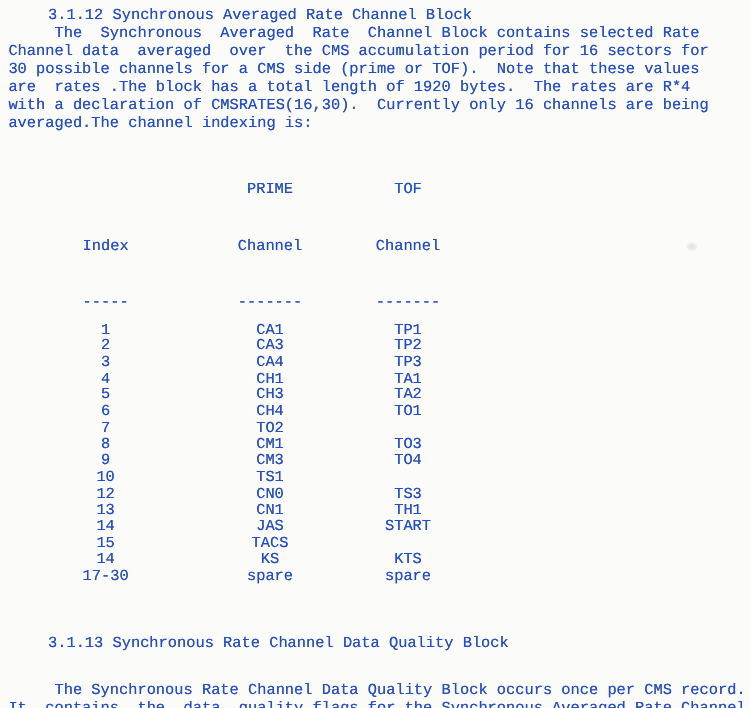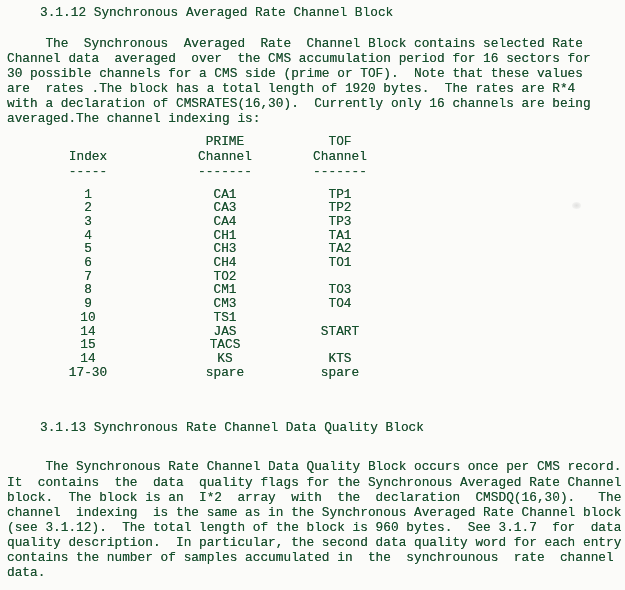--- a/index.html
+++ b/index.html
@@ -19,49 +19,49 @@
   }
   .heading {
     padding-left: 33px;
     line-height: 15px;
     white-space: pre;
   }
   .para {
     white-space: pre;
     line-height: 15.1px;
   }
-  .para-1 { margin-top: 16px; }
+  .para-1 { }
   .para-2 { margin-top: 24px; }
   .heading-2 { margin-top: 41px; }
   .channel-table { margin-top: 7px; }
   .thead, .trow {
     display: grid;
     grid-template-columns: 120px 154px 76px;
     padding-left: 21px;
     text-align: center;
   }
   .thead { line-height: 15px; }
-  .thead .hline { min-height: 15px; white-space: pre; }
+  .thead .hline { min-height: 15px; white-space: pre; margin-top: 32px; }
   .tbody { margin-top: 9px; }
   .trow { line-height: 13.7px; }
   .trow .cell { white-space: pre; }
   .scan-artifact {
     position: absolute;
     left: 572px;
     top: 202px;
     width: 9px;
     height: 7px;
     border-radius: 50%;
     background: radial-gradient(rgba(190,190,190,0.45), rgba(190,190,190,0));
   }
 </style>
 </head>
 <body>
 
-<div class="page" style="background: rgb(251, 251, 249); color: #14532d;">
+<div class="page" style="background: rgb(251, 251, 249); color: #1d4ed8;">
 
   <div class="heading heading-1">3.1.12 Synchronous Averaged Rate Channel Block</div>
 
   <div class="para para-1">     The  Synchronous  Averaged  Rate  Channel Block contains selected Rate
 Channel data  averaged  over  the CMS accumulation period for 16 sectors for
 30 possible channels for a CMS side (prime or TOF).  Note that these values
 are  rates .The block has a total length of 1920 bytes.  The rates are R*4
 with a declaration of CMSRATES(16,30).  Currently only 16 channels are being
 averaged.The channel indexing is:</div>
 
@@ -126,20 +126,30 @@
         <div class="trow">
     <div class="cell">9</div>
     <div class="cell">CM3</div>
     <div class="cell">TO4</div>
   </div>
         <div class="trow">
     <div class="cell">10</div>
     <div class="cell">TS1</div>
   </div>
         <div class="trow">
+    <div class="cell">12</div>
+    <div class="cell">CN0</div>
+    <div class="cell">TS3</div>
+  </div>
+        <div class="trow">
+    <div class="cell">13</div>
+    <div class="cell">CN1</div>
+    <div class="cell">TH1</div>
+  </div>
+        <div class="trow">
     <div class="cell">14</div>
     <div class="cell">JAS</div>
     <div class="cell">START</div>
   </div>
         <div class="trow">
     <div class="cell">15</div>
     <div class="cell">TACS</div>
   </div>
         <div class="trow">
     <div class="cell">14</div>

